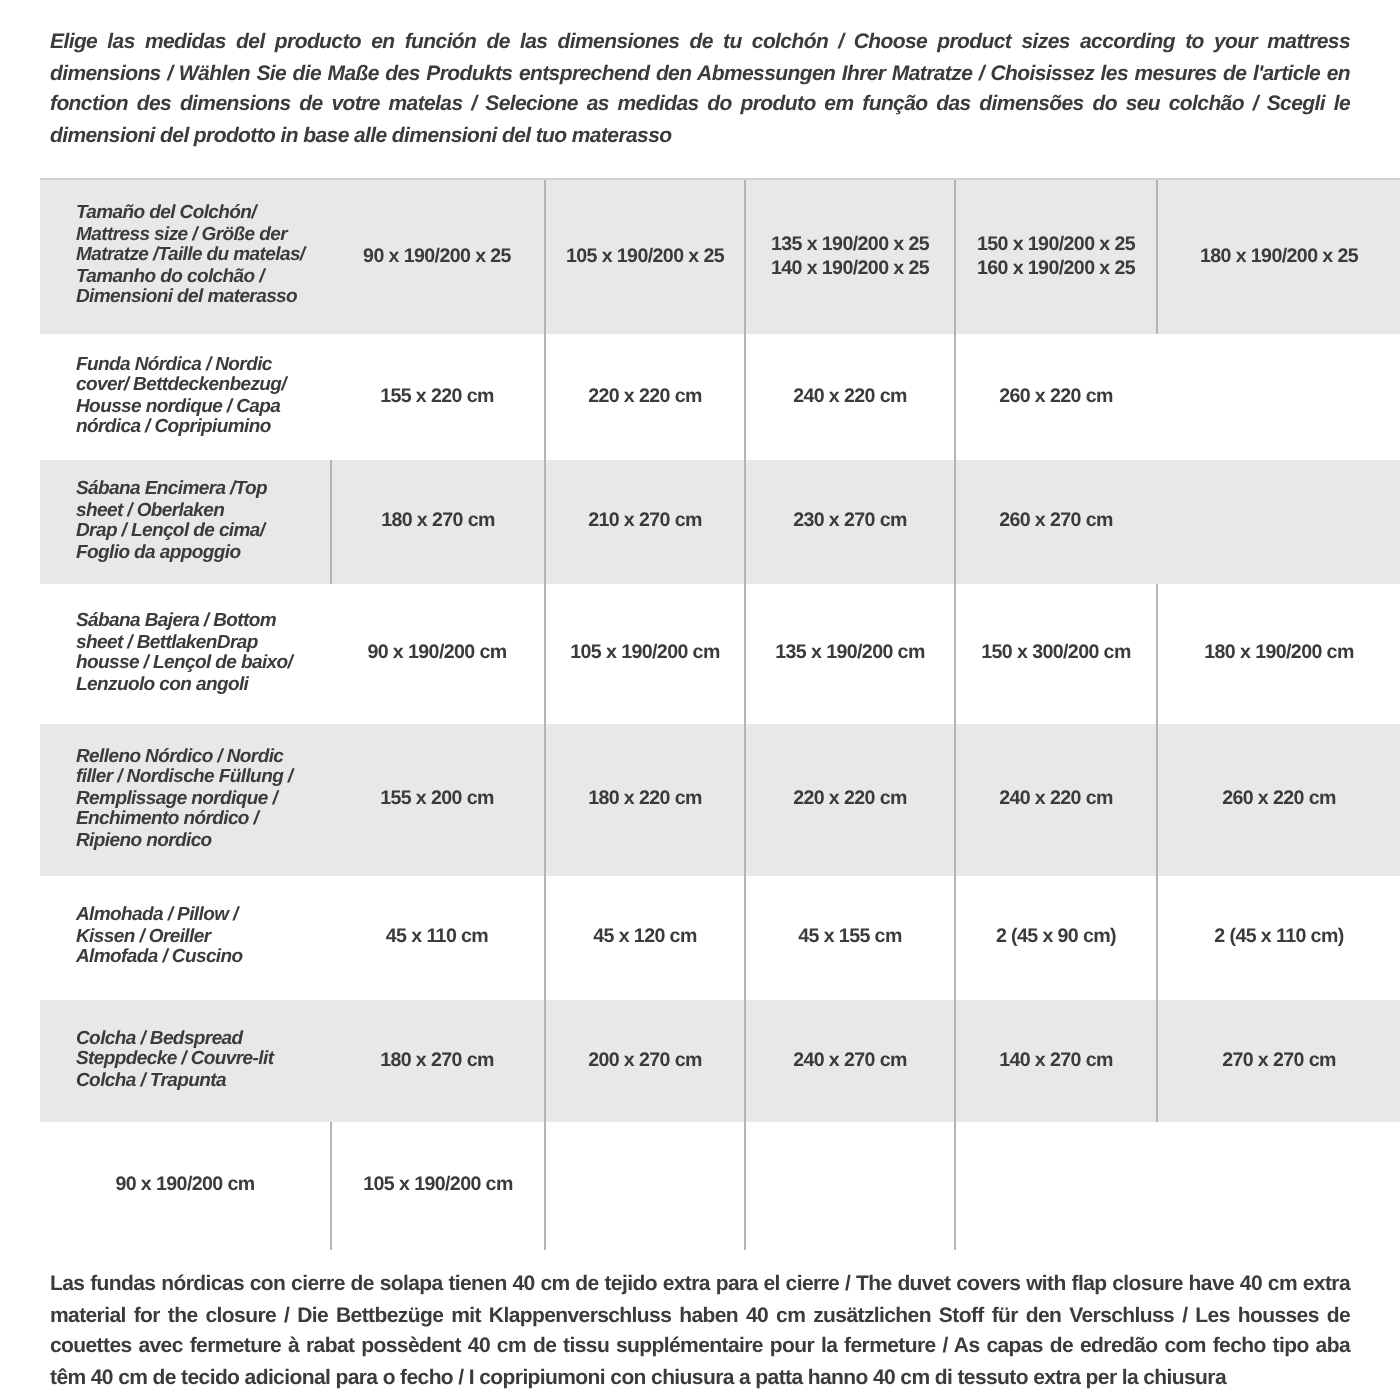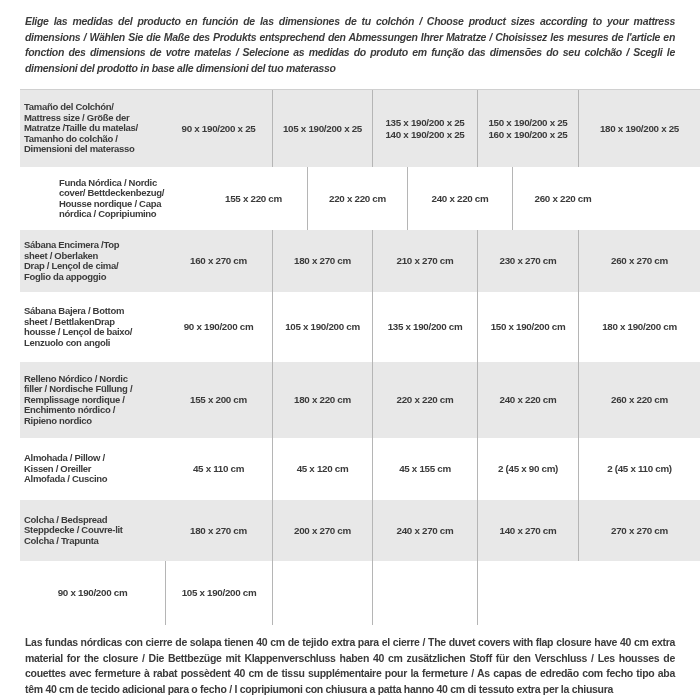--- a/index.html
+++ b/index.html
@@ -36,38 +36,39 @@
   .trow.shaded { background: #e8e8e8; }
   .trow.plain  { background: #ffffff; }
   .cell {
     display: flex;
     align-items: center;
     box-sizing: border-box;
     white-space: pre-line;
   }
   .lab {
     justify-content: flex-start;
-    padding-left: 4px;
+    padding-left: 18px;
     font-size: 9.5px;
     font-weight: bold;
     line-height: 10.5px;
     letter-spacing: -0.3px;
+    font-style: italic;
   }
   .val {
     justify-content: center;
     text-align: center;
     font-size: 9.8px;
     font-weight: bold;
     line-height: 12px;
     letter-spacing: -0.3px;
     padding: 0 2px;
   }
   .divider-left { border-left: 1px solid #b5b5b5; }
   .r1 { min-height: 77px; }
-  .r2 { min-height: 63px; margin-left: 35px; }
+  .r2 { min-height: 63px; }
   .r3 { min-height: 62px; }
   .r4 { min-height: 70px; }
   .r5 { min-height: 76px; }
   .r6 { min-height: 62px; }
   .r7 { min-height: 61px; }
   .r8 { min-height: 64px; }
   .footnote {
     margin: 10px 25px 0 25px;
     width: 650px;
     font-size: 10.5px;
@@ -109,36 +110,35 @@
     <div class="cell val divider-left">220 x 220 cm</div>
     <div class="cell val divider-left">240 x 220 cm</div>
     <div class="cell val divider-left">260 x 220 cm</div>
   </div>
 
   <div class="trow shaded r3">
     <div class="cell lab">Sábana Encimera /Top
 sheet / Oberlaken
 Drap / Lençol de cima/
 Foglio da appoggio</div>
-    <div class="cell val">160 x 270 cm</div>
     <div class="cell val divider-left">180 x 270 cm</div>
     <div class="cell val divider-left">210 x 270 cm</div>
     <div class="cell val divider-left">230 x 270 cm</div>
     <div class="cell val divider-left">260 x 270 cm</div>
   </div>
 
   <div class="trow plain r4">
     <div class="cell lab">Sábana Bajera / Bottom
 sheet / BettlakenDrap
 housse / Lençol de baixo/
 Lenzuolo con angoli</div>
     <div class="cell val">90 x 190/200 cm</div>
     <div class="cell val divider-left">105 x 190/200 cm</div>
     <div class="cell val divider-left">135 x 190/200 cm</div>
-    <div class="cell val divider-left">150 x 190/200 cm</div>
+    <div class="cell val divider-left">150 x 300/200 cm</div>
     <div class="cell val divider-left">180 x 190/200 cm</div>
   </div>
 
   <div class="trow shaded r5">
     <div class="cell lab">Relleno Nórdico / Nordic
 filler / Nordische Füllung /
 Remplissage nordique /
 Enchimento nórdico /
 Ripieno nordico</div>
     <div class="cell val">155 x 200 cm</div>

